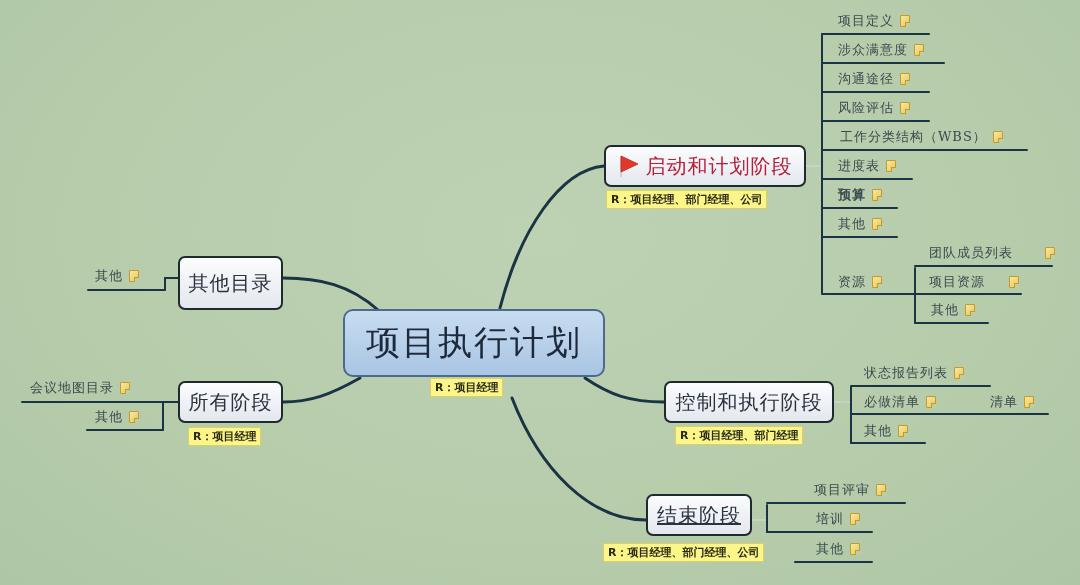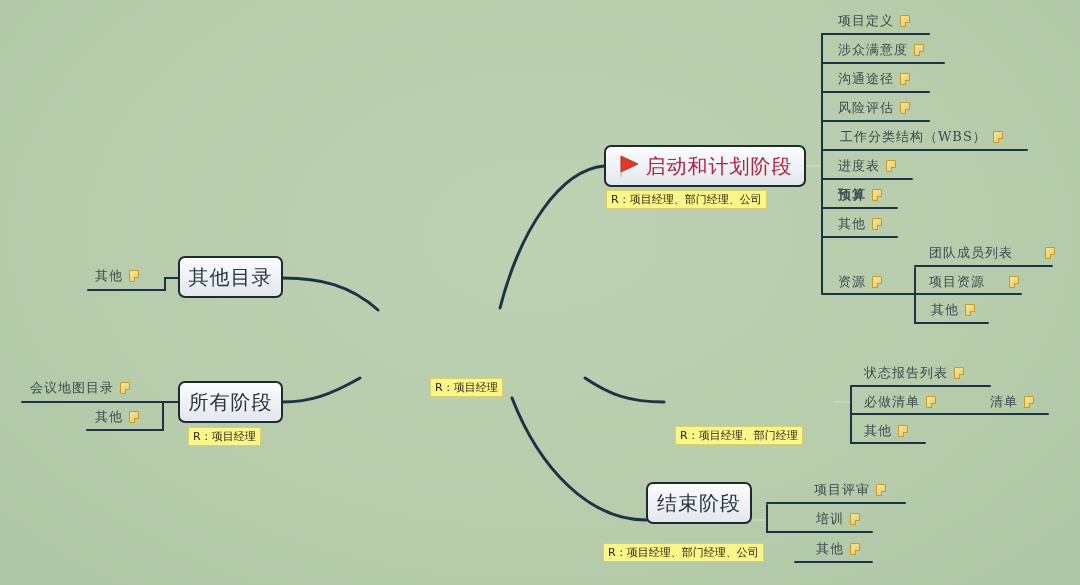--- a/index.html
+++ b/index.html
@@ -21,21 +21,21 @@
   .node.central {
     background:linear-gradient(#c7dcf0,#a9c5e3);
     border:2px solid #4c6a8c; border-radius:10px; color:#1d2a3c;
     font-size:34px; letter-spacing:2px;
   }
   .node.main { font-size:20px; letter-spacing:1px; }
   .node.main.red { color:#b3203a; }
   .callout {
     position:absolute; background:#fbf58a; border:1px solid #d9d166;
     font-family:"DejaVu Sans","Liberation Sans",sans-serif;
-    font-size:11px; font-weight:normal; color:#2a2a10; padding:1px 4px;
+    font-size:11px; font-weight:bold; color:#2a2a10; padding:1px 4px;
     white-space:nowrap; line-height:15px;
   }
   .leaf {
     position:absolute; font-size:13px; color:#3a4a4e; white-space:nowrap;
     display:flex; align-items:center; gap:6px; cursor:pointer;
     letter-spacing:1px; line-height:16px;
   }
   .note {
     display:inline-block; width:10px; height:12px; position:relative;
     background:linear-gradient(135deg,#f7e7a0,#e8c85a);
@@ -95,20 +95,23 @@
 
       <path d="M178,278 L165,278 L165,290" stroke-width="2"></path>
       <line x1="88" y1="290" x2="165" y2="290" stroke-width="2"></line>
 
       <path d="M178,402 L163,402 L163,430" stroke-width="2"></path>
       <line x1="22" y1="402" x2="163" y2="402" stroke-width="2"></line>
       <line x1="87" y1="430" x2="163" y2="430" stroke-width="2"></line>
     </g>
   </svg>
 
+  <div class="node central" style="left:343px;top:309px;width:262px;height:68px;">
+    <span>项目执行计划</span>
+  </div>
   <div class="callout" style="left:430px;top:378px;">R：项目经理</div>
 
   <div class="node main red" style="left:604px;top:145px;width:202px;height:42px;">
     <span class="flag">
       <svg width="22" height="24" viewBox="0 0 22 24">
         <line x1="3" y1="2" x2="3" y2="23" stroke="#c9c3cf" stroke-width="1.5"></line>
         <polygon points="3,2 20,10 3,18" fill="#e0382a" stroke="#b52a1f" stroke-width="0.8"></polygon>
       </svg>
     </span>
     <span>启动和计划阶段</span>
@@ -158,56 +161,59 @@
   </div>
   <div class="leaf" style="left:929px;top:274px;gap:24px;">
     <span>项目资源</span>
     <span class="note"></span>
   </div>
   <div class="leaf" style="left:931px;top:302px;">
     <span>其他</span>
     <span class="note"></span>
   </div>
 
+  <div class="node main" style="left:664px;top:381px;width:170px;height:42px;">
+    <span>控制和执行阶段</span>
+  </div>
   <div class="callout" style="left:675px;top:426px;">R：项目经理、部门经理</div>
   <div class="leaf" style="left:864px;top:365px;">
     <span>状态报告列表</span>
     <span class="note"></span>
   </div>
   <div class="leaf" style="left:864px;top:394px;">
     <span>必做清单</span>
     <span class="note"></span>
   </div>
   <div class="leaf" style="left:990px;top:394px;">
     <span>清单</span>
     <span class="note"></span>
   </div>
   <div class="leaf" style="left:864px;top:423px;">
     <span>其他</span>
     <span class="note"></span>
   </div>
 
-  <div class="node main" style="left:646px;top:482px;width:106px;height:42px;">
+  <div class="node main" style="left:646px;top:494px;width:106px;height:42px;text-decoration:underline;">
     <span>结束阶段</span>
   </div>
   <div class="callout" style="left:603px;top:543px;">R：项目经理、部门经理、公司</div>
   <div class="leaf" style="left:814px;top:482px;text-align:right;">
     <span>项目评审</span>
     <span class="note"></span>
   </div>
   <div class="leaf" style="left:816px;top:511px;">
     <span>培训</span>
     <span class="note"></span>
   </div>
   <div class="leaf" style="left:816px;top:541px;">
     <span>其他</span>
     <span class="note"></span>
   </div>
 
-  <div class="node main" style="left:178px;top:256px;width:105px;height:42px;">
+  <div class="node main" style="left:178px;top:256px;width:105px;height:54px;">
     <span>其他目录</span>
   </div>
   <div class="leaf" style="left:95px;top:268px;">
     <span>其他</span>
     <span class="note"></span>
   </div>
 
   <div class="node main" style="left:178px;top:381px;width:105px;height:42px;">
     <span>所有阶段</span>
   </div>

